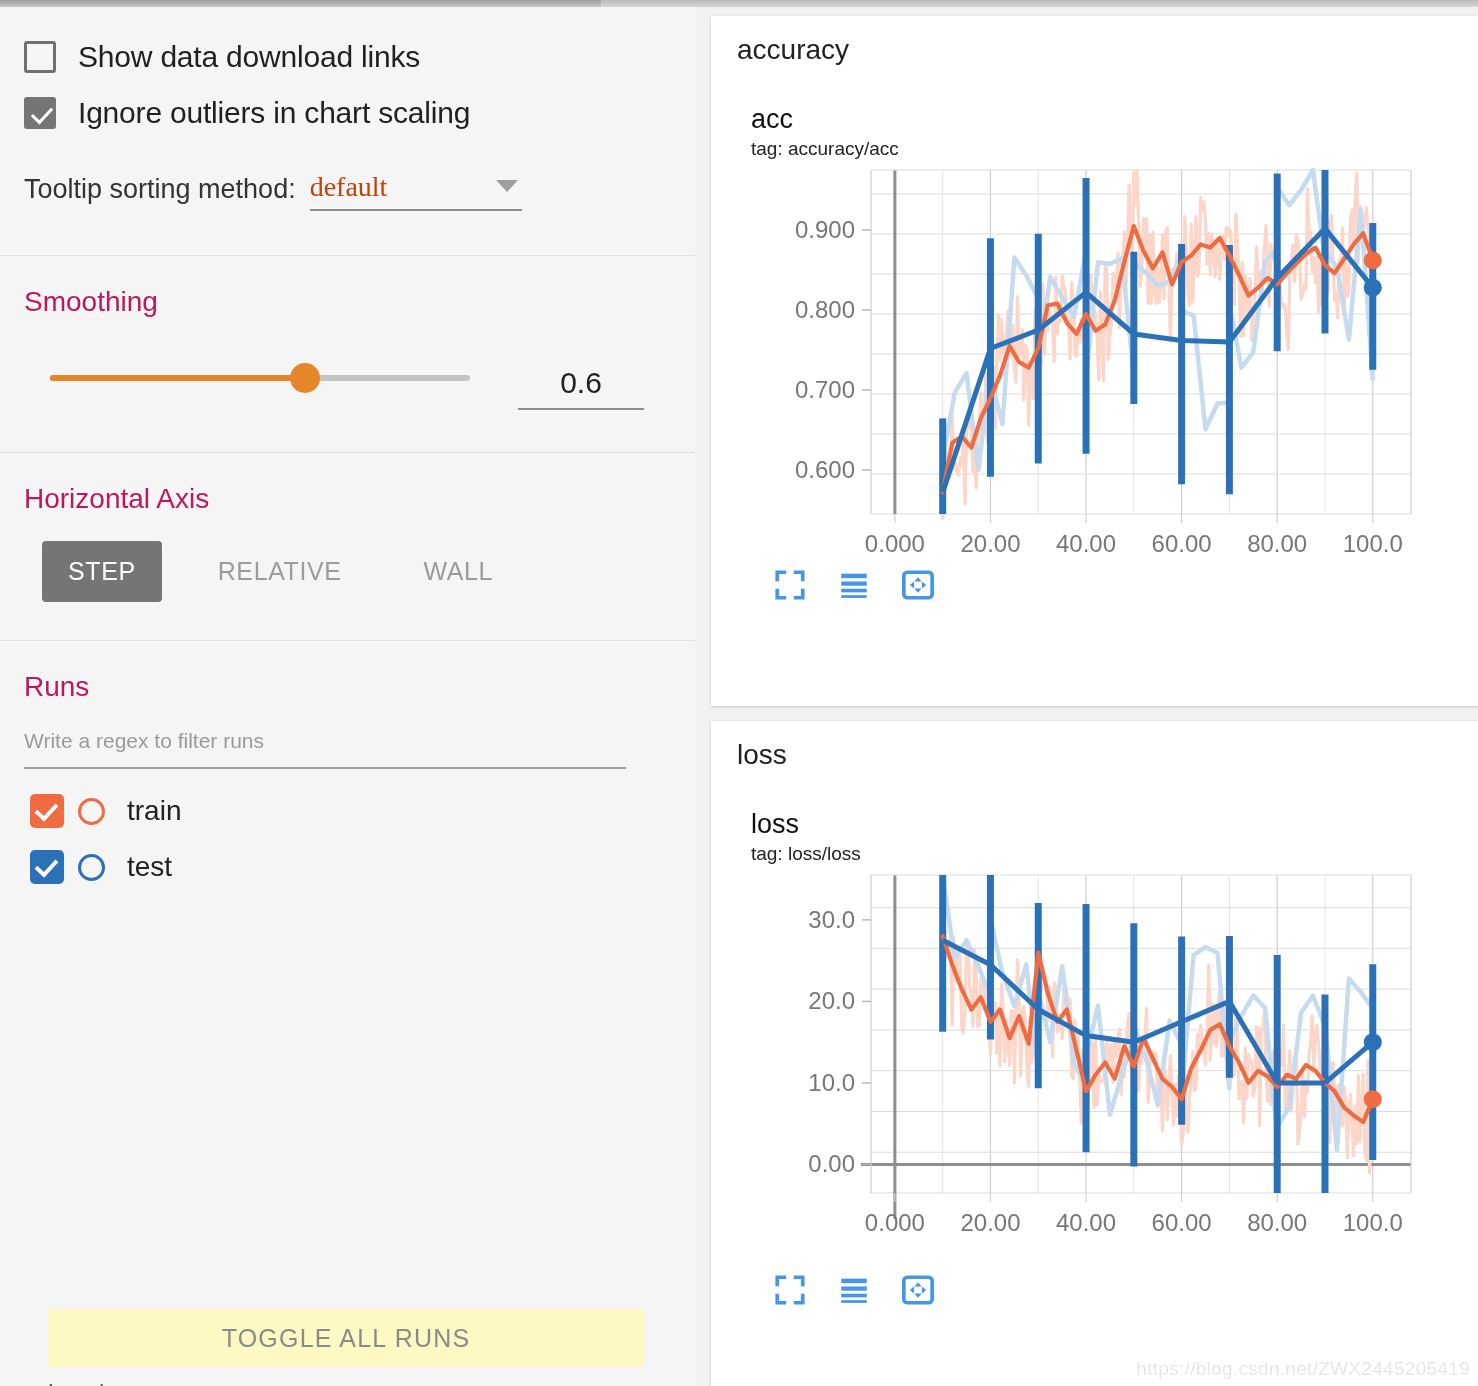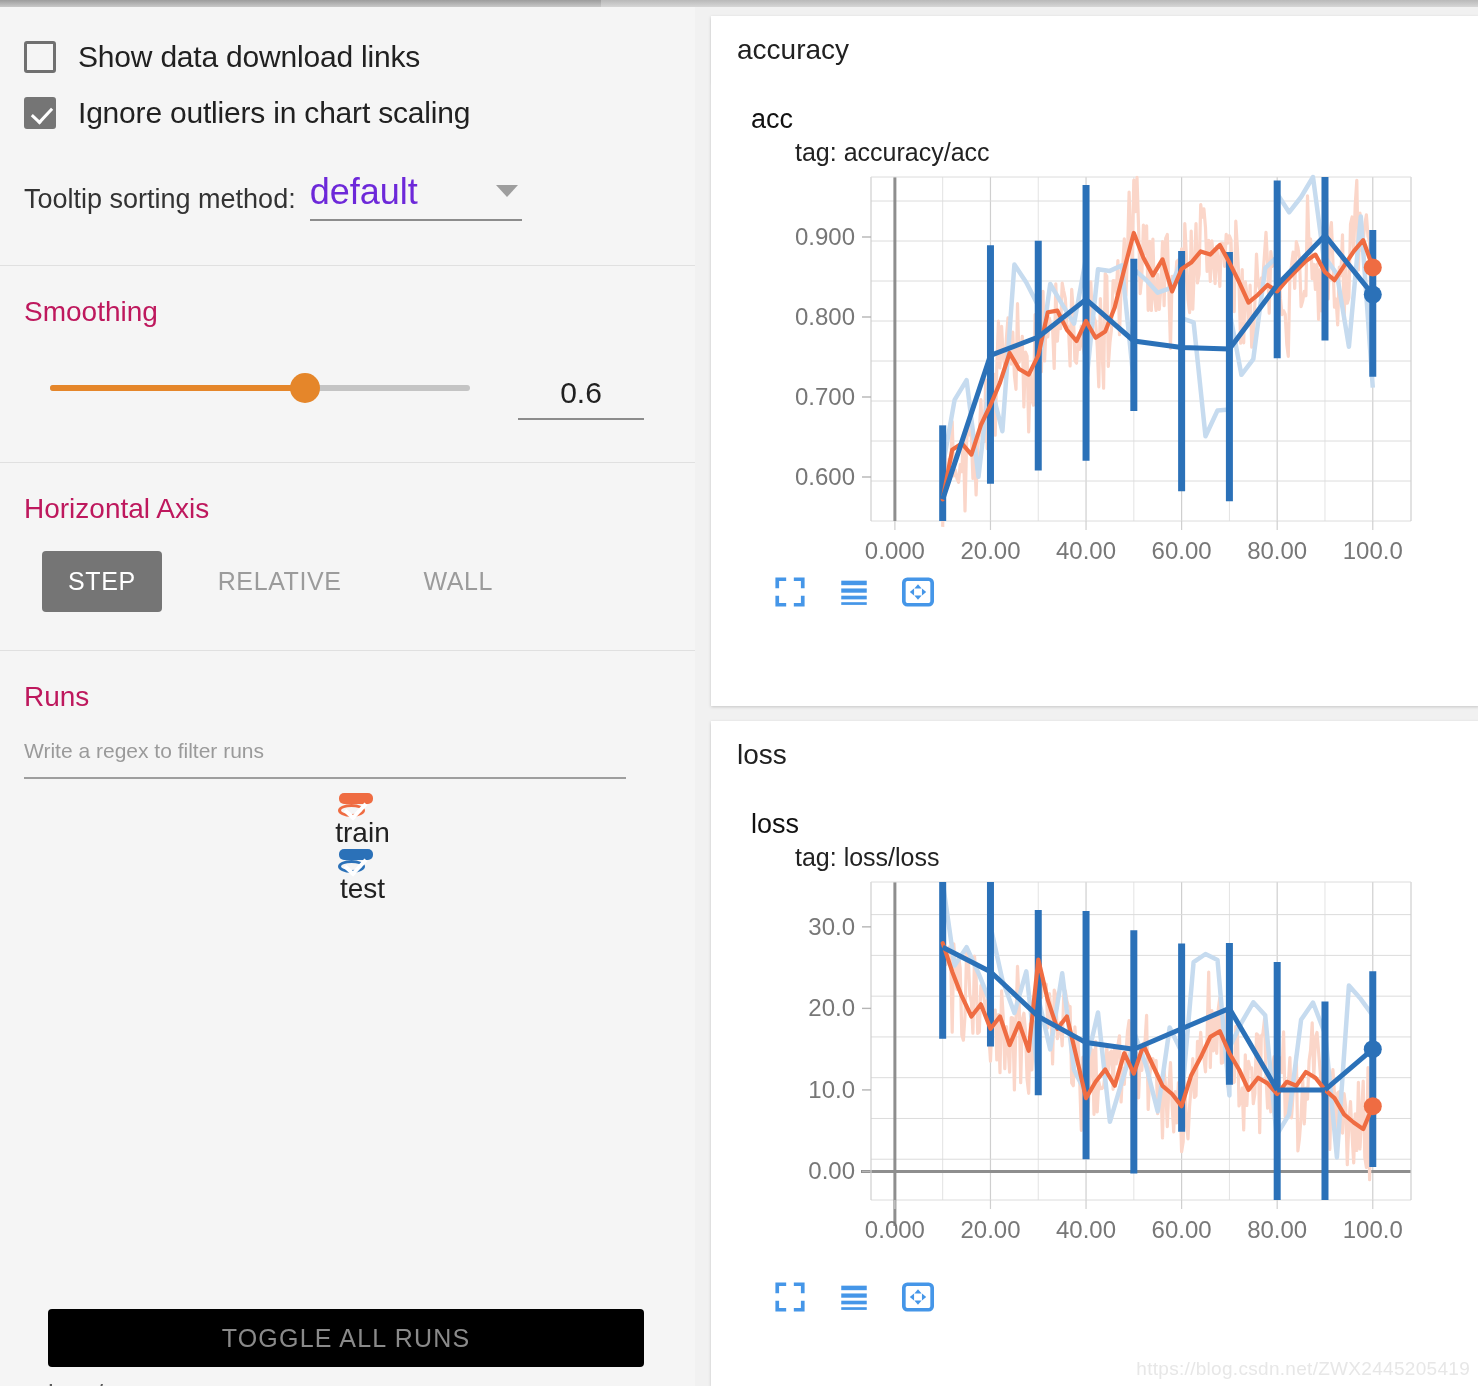--- a/index.html
+++ b/index.html
@@ -64,21 +64,21 @@
     display: flex; align-items: flex-end;
     margin-top: 30px; padding-left: 24px;
   }
   .tooltip-label { font-size: 27px; color: #333; margin-right: 14px; padding-bottom: 6px;}
   .select-wrap {
     position: relative; width: 212px;
     border-bottom: 2px solid #8c8c8c;
     padding-bottom: 6px;
     display: flex; align-items: center; justify-content: space-between;
   }
-  .select-val { font-size: 36px; color: #6d28d9; }
+  .select-val { font-size: 28px; color: #c2410c; font-family: Liberation Serif, serif; }
   .caret {
     width: 0; height: 0;
     border-left: 11px solid transparent;
     border-right: 11px solid transparent;
     border-top: 12px solid #9e9e9e;
     margin-bottom: 3px; margin-right: 4px;
   }
 
   .divider { height: 1px; background: #e0e0e0; margin-top: 36px; }
 
@@ -127,21 +127,21 @@
     margin: 22px 24px 0 24px;
     width: 602px;
     border: none; outline: none; background: transparent;
     border-bottom: 2px solid #9e9e9e;
     font-size: 21px; color: #000000;
     padding: 4px 0 14px 0;
     font-family: "Liberation Sans", sans-serif;
   }
   .regex-input::placeholder { color: #9a9a9a; opacity: 1; }
 
-  .runrow { display: flex; align-items: center; height: 56px; padding-left: 30px; flex-direction: column; }
+  .runrow { display: flex; align-items: center; height: 56px; padding-left: 30px; }
   .runbox {
     width: 34px; height: 34px; min-width: 34px; border-radius: 5px;
     position: relative; margin-right: 14px;
   }
   .runbox::after {
     content: "";
     position: absolute; left: 10px; top: 5px;
     width: 9px; height: 17px;
     border: solid #ffffff; border-width: 0 4px 4px 0;
     transform: rotate(43deg);
@@ -149,21 +149,21 @@
   .runcircle {
     width: 27px; height: 27px; min-width: 27px;
     border-radius: 50%; border: 3px solid currentColor;
     margin-right: 22px;
   }
   .runlabel { font-size: 28px; color: #212121; }
 
   .toggle-all {
     position: absolute; left: 48px; top: 1302px;
     width: 596px; height: 58px;
-    background: #000000; border: none; border-radius: 4px;
+    background: #fef9c3; border: none; border-radius: 4px;
     color: #8a8a8a; font-size: 25px; letter-spacing: 1.2px;
     font-family: "Liberation Sans", sans-serif;
   }
   .logdir {
     position: absolute; left: 48px; top: 1372px;
     font-size: 26px; color: #5c5c5c;
   }
 
   
   #right {
@@ -178,21 +178,21 @@
   }
   .card-header {
     height: 68px; display: flex; align-items: center;
     padding-left: 26px;
     font-size: 28px; color: #212121;
     background: #fff;
     box-shadow: 0 2px 3px -2px rgba(0,0,0,.25);
   }
   .card-body { background: #fff; position: relative; }
   .chart-title { font-size: 27px; color: #111; padding: 20px 0 0 40px; line-height: 1.15;}
-  .chart-tag  { font-size: 25px; color: #222; padding: 3px 0 0 40px; margin-left: 44px; }
+  .chart-tag  { font-size: 19px; color: #222; padding: 3px 0 0 40px; }
 
   svg.plot { display: block; }
 
   .chart-tools { display: flex; align-items: center; padding: 8px 0 18px 62px; }
   .tool { margin-right: 30px; cursor: pointer; }
 
   .watermark {
     position: absolute; right: 8px; bottom: 6px;
     font-size: 19px; color: #e7e7e7;
     letter-spacing: .3px;

